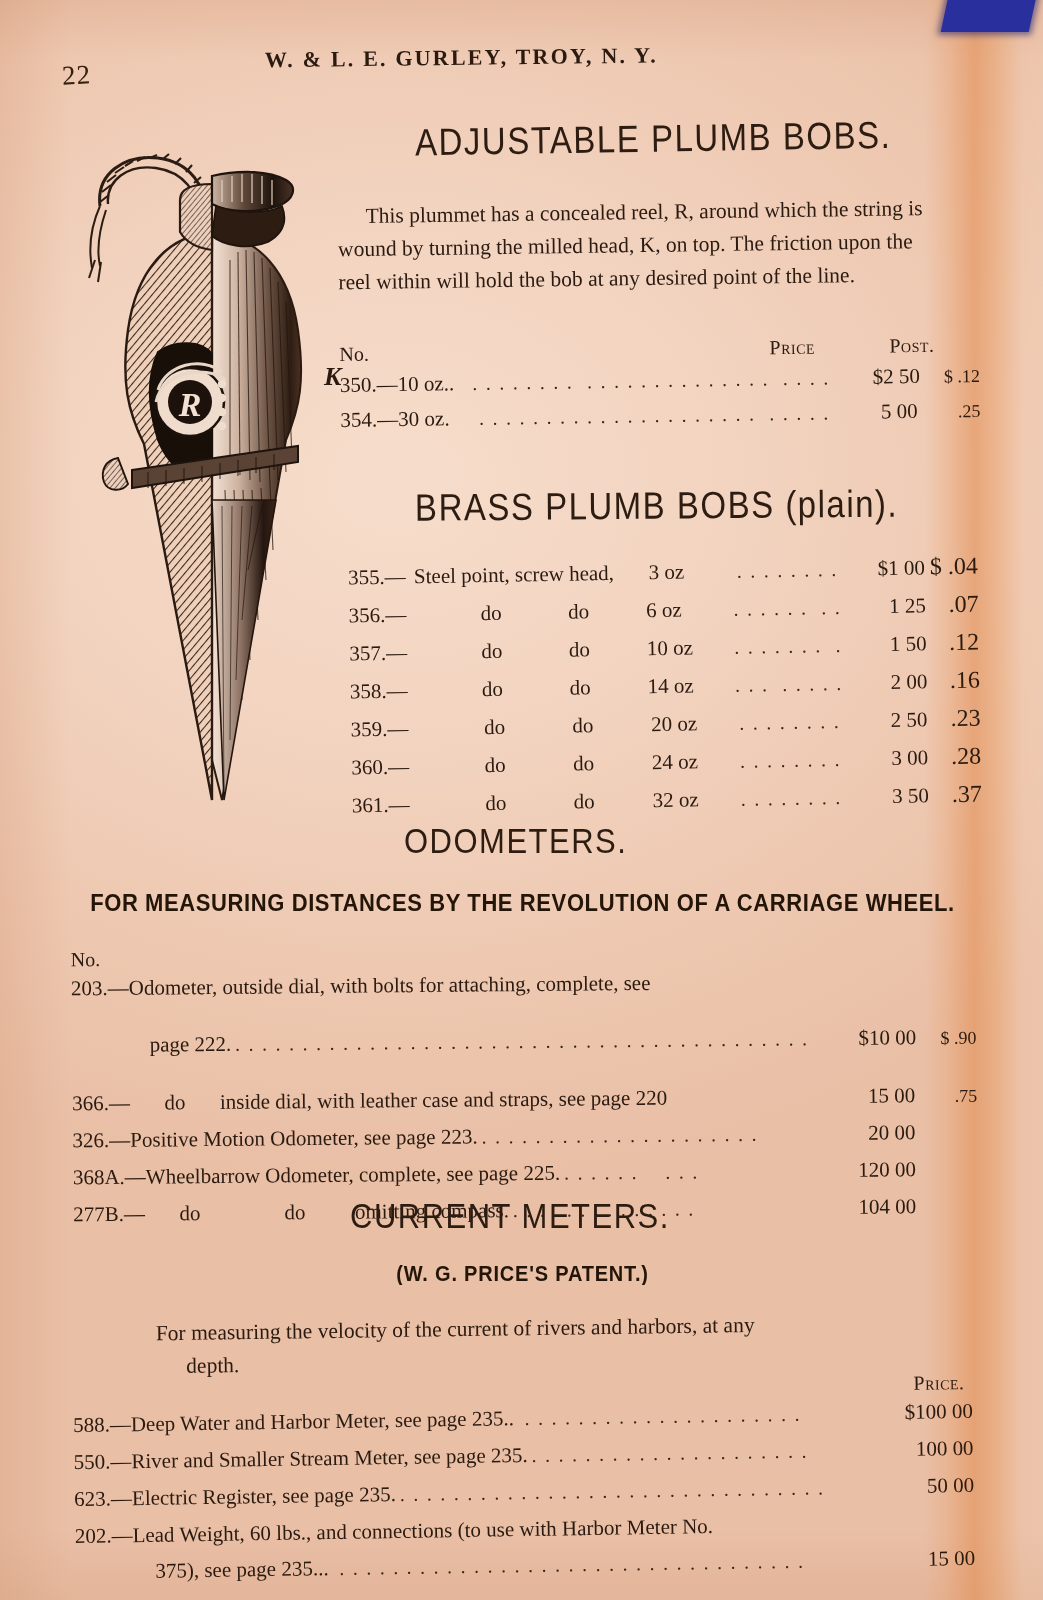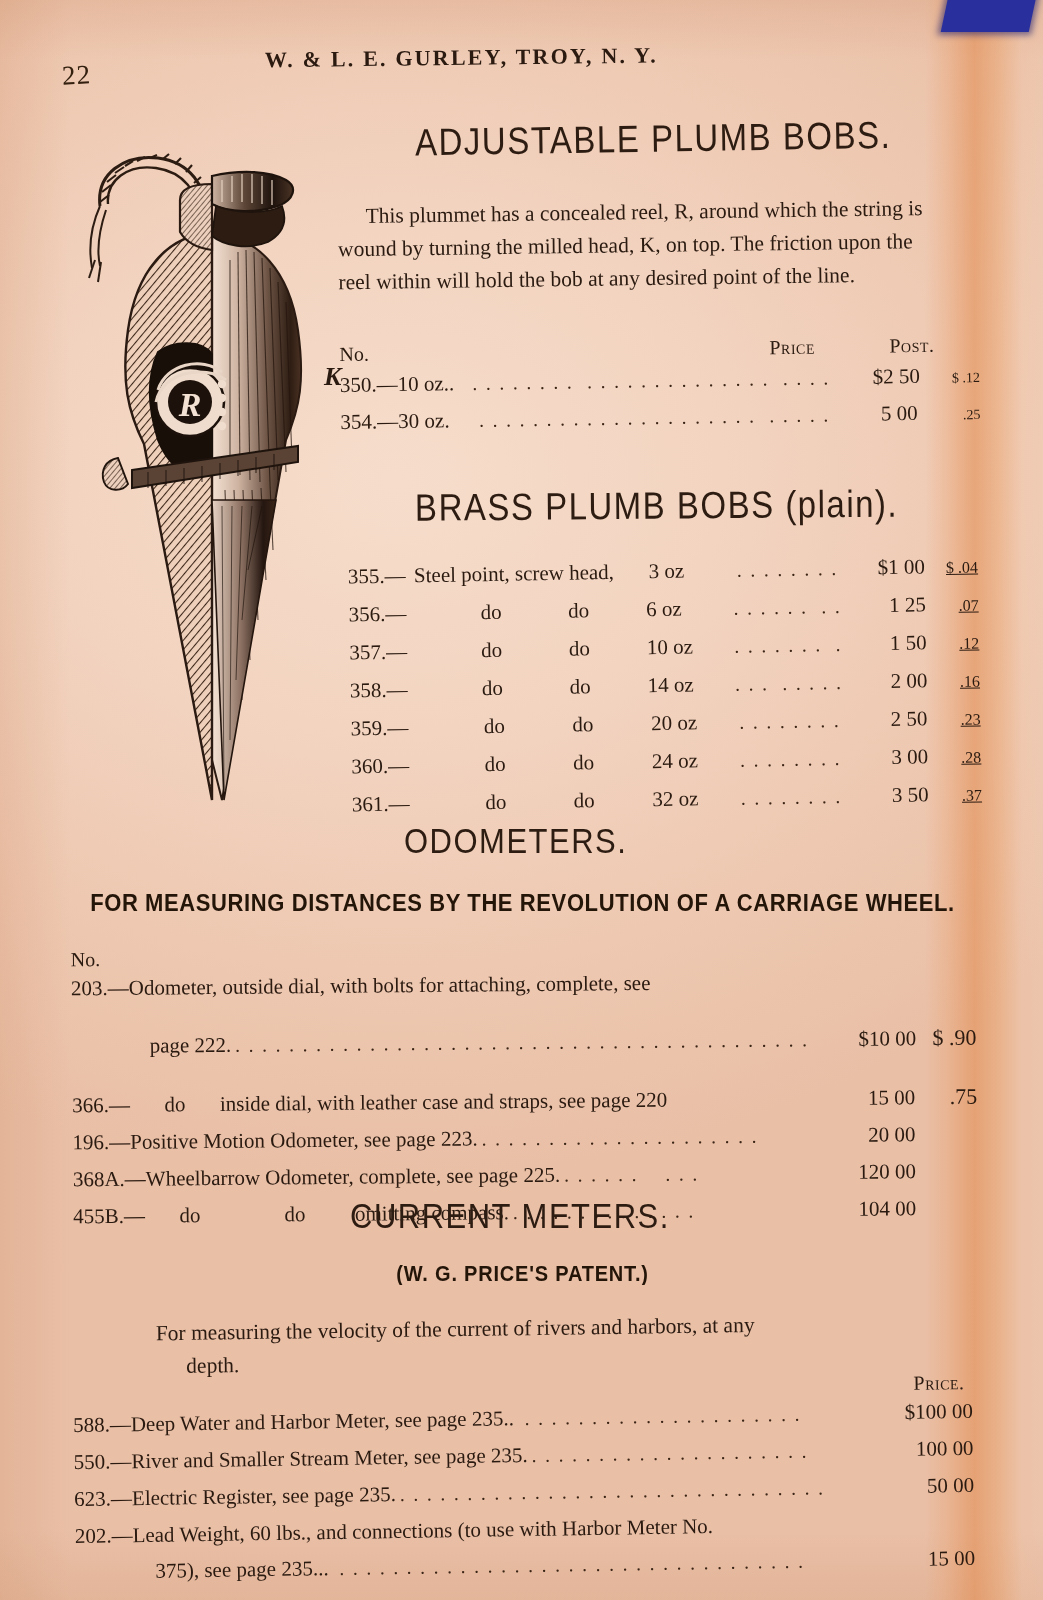--- a/index.html
+++ b/index.html
@@ -99,40 +99,40 @@
 
   
   .list1{left:340px;top:338px;width:640px;transform:rotate(-0.9deg);}
   .list1 .hdr{display:flex;font-size:20px;margin-bottom:4px;}
   .list1 .hdr .l{width:430px;}
   .list1 .hdr .p{width:120px;text-align:left;letter-spacing:.5px;}
   .list1 .hdr .q{width:80px;text-align:left;letter-spacing:.5px;}
   .list1 .row{margin-bottom:4px;}
   .list1 .num{width:150px;}
   .list1 .price{width:92px;}
-  .list1 .post{width:70px;font-size:14px;}
+  .list1 .post{width:70px;font-size:18px;}
 
   
   .list2{left:350px;top:556px;width:630px;transform:rotate(-1deg);}
   .list2 .row{margin-bottom:6px;}
   .list2 .c1{width:72px;}
   .list2 .c2{width:170px;}
   .list2 .c3{width:86px;text-align:left;}
   .list2 .c4{width:92px;text-align:left;}
   .list2 .price{width:86px;}
-  .list2 .post{width:58px;font-size:16px;text-decoration:underline;}
+  .list2 .post{width:58px;font-size:24px;}
   .list2 .first .c2{width:256px;}
 
   
   .list3{left:72px;top:944px;width:905px;transform:rotate(-0.55deg);}
   .list3 .lead{font-size:20px;margin-bottom:2px;}
   .list3 .row{margin-bottom:4px;font-size:21px;}
   .list3 .txt{flex:0 0 auto;}
   .list3 .price{width:108px;}
-  .list3 .post{width:62px;font-size:22px;margin-top:24px;}
+  .list3 .post{width:62px;font-size:18px;margin-top:24px;}
   .list3 .cont{padding-left:78px;}
   .list3 .do1{display:inline-block;width:90px;text-align:center;}
   .list3 .do2{display:inline-block;width:120px;text-align:center;}
 
   
   .list4{left:74px;top:1378px;width:900px;transform:rotate(-0.9deg);}
   .list4 .pricehdr{text-align:right;font-size:20px;letter-spacing:.5px;padding-right:8px;margin-bottom:2px;}
   .list4 .row{margin-bottom:6px;font-size:21px;}
   .list4 .price{width:118px;}
   .list4 .cont{padding-left:80px;}
@@ -422,37 +422,37 @@
     <div class="row">
       <span class="txt">366.—</span>
       <span class="do1">do</span>
       <span class="txt">inside dial, with leather case and straps, see page 220</span>
       <span class="dots">&nbsp;</span>
       <span class="price">15 00</span>
       <span class="post">.75</span>
     </div>
 
     <div class="row">
-      <span class="txt">196.—</span>
+      <span class="txt">326.—</span>
       <span class="txt">Positive Motion Odometer, see page 223.</span>
       <span class="dots">. . . . . . . . . . . . . . . . . . . . .</span>
       <span class="price">20 00</span>
       <span class="post"></span>
     </div>
 
     <div class="row">
       <span class="txt">368A.—</span>
       <span class="txt">Wheelbarrow Odometer, complete, see page 225.</span>
       <span class="dots">. . . . . .&nbsp;&nbsp;&nbsp; . . .</span>
       <span class="price">120 00</span>
       <span class="post"></span>
     </div>
 
     <div class="row">
-      <span class="txt">455B.—</span>
+      <span class="txt">277B.—</span>
       <span class="do1">do</span>
       <span class="do2">do</span>
       <span class="txt">omitting compass.</span>
       <span class="dots">. . . . . . . . . . . . . .</span>
       <span class="price">104 00</span>
       <span class="post"></span>
     </div>
   </div>
 
   <div class="disphead h-cur">CURRENT METERS.</div>

